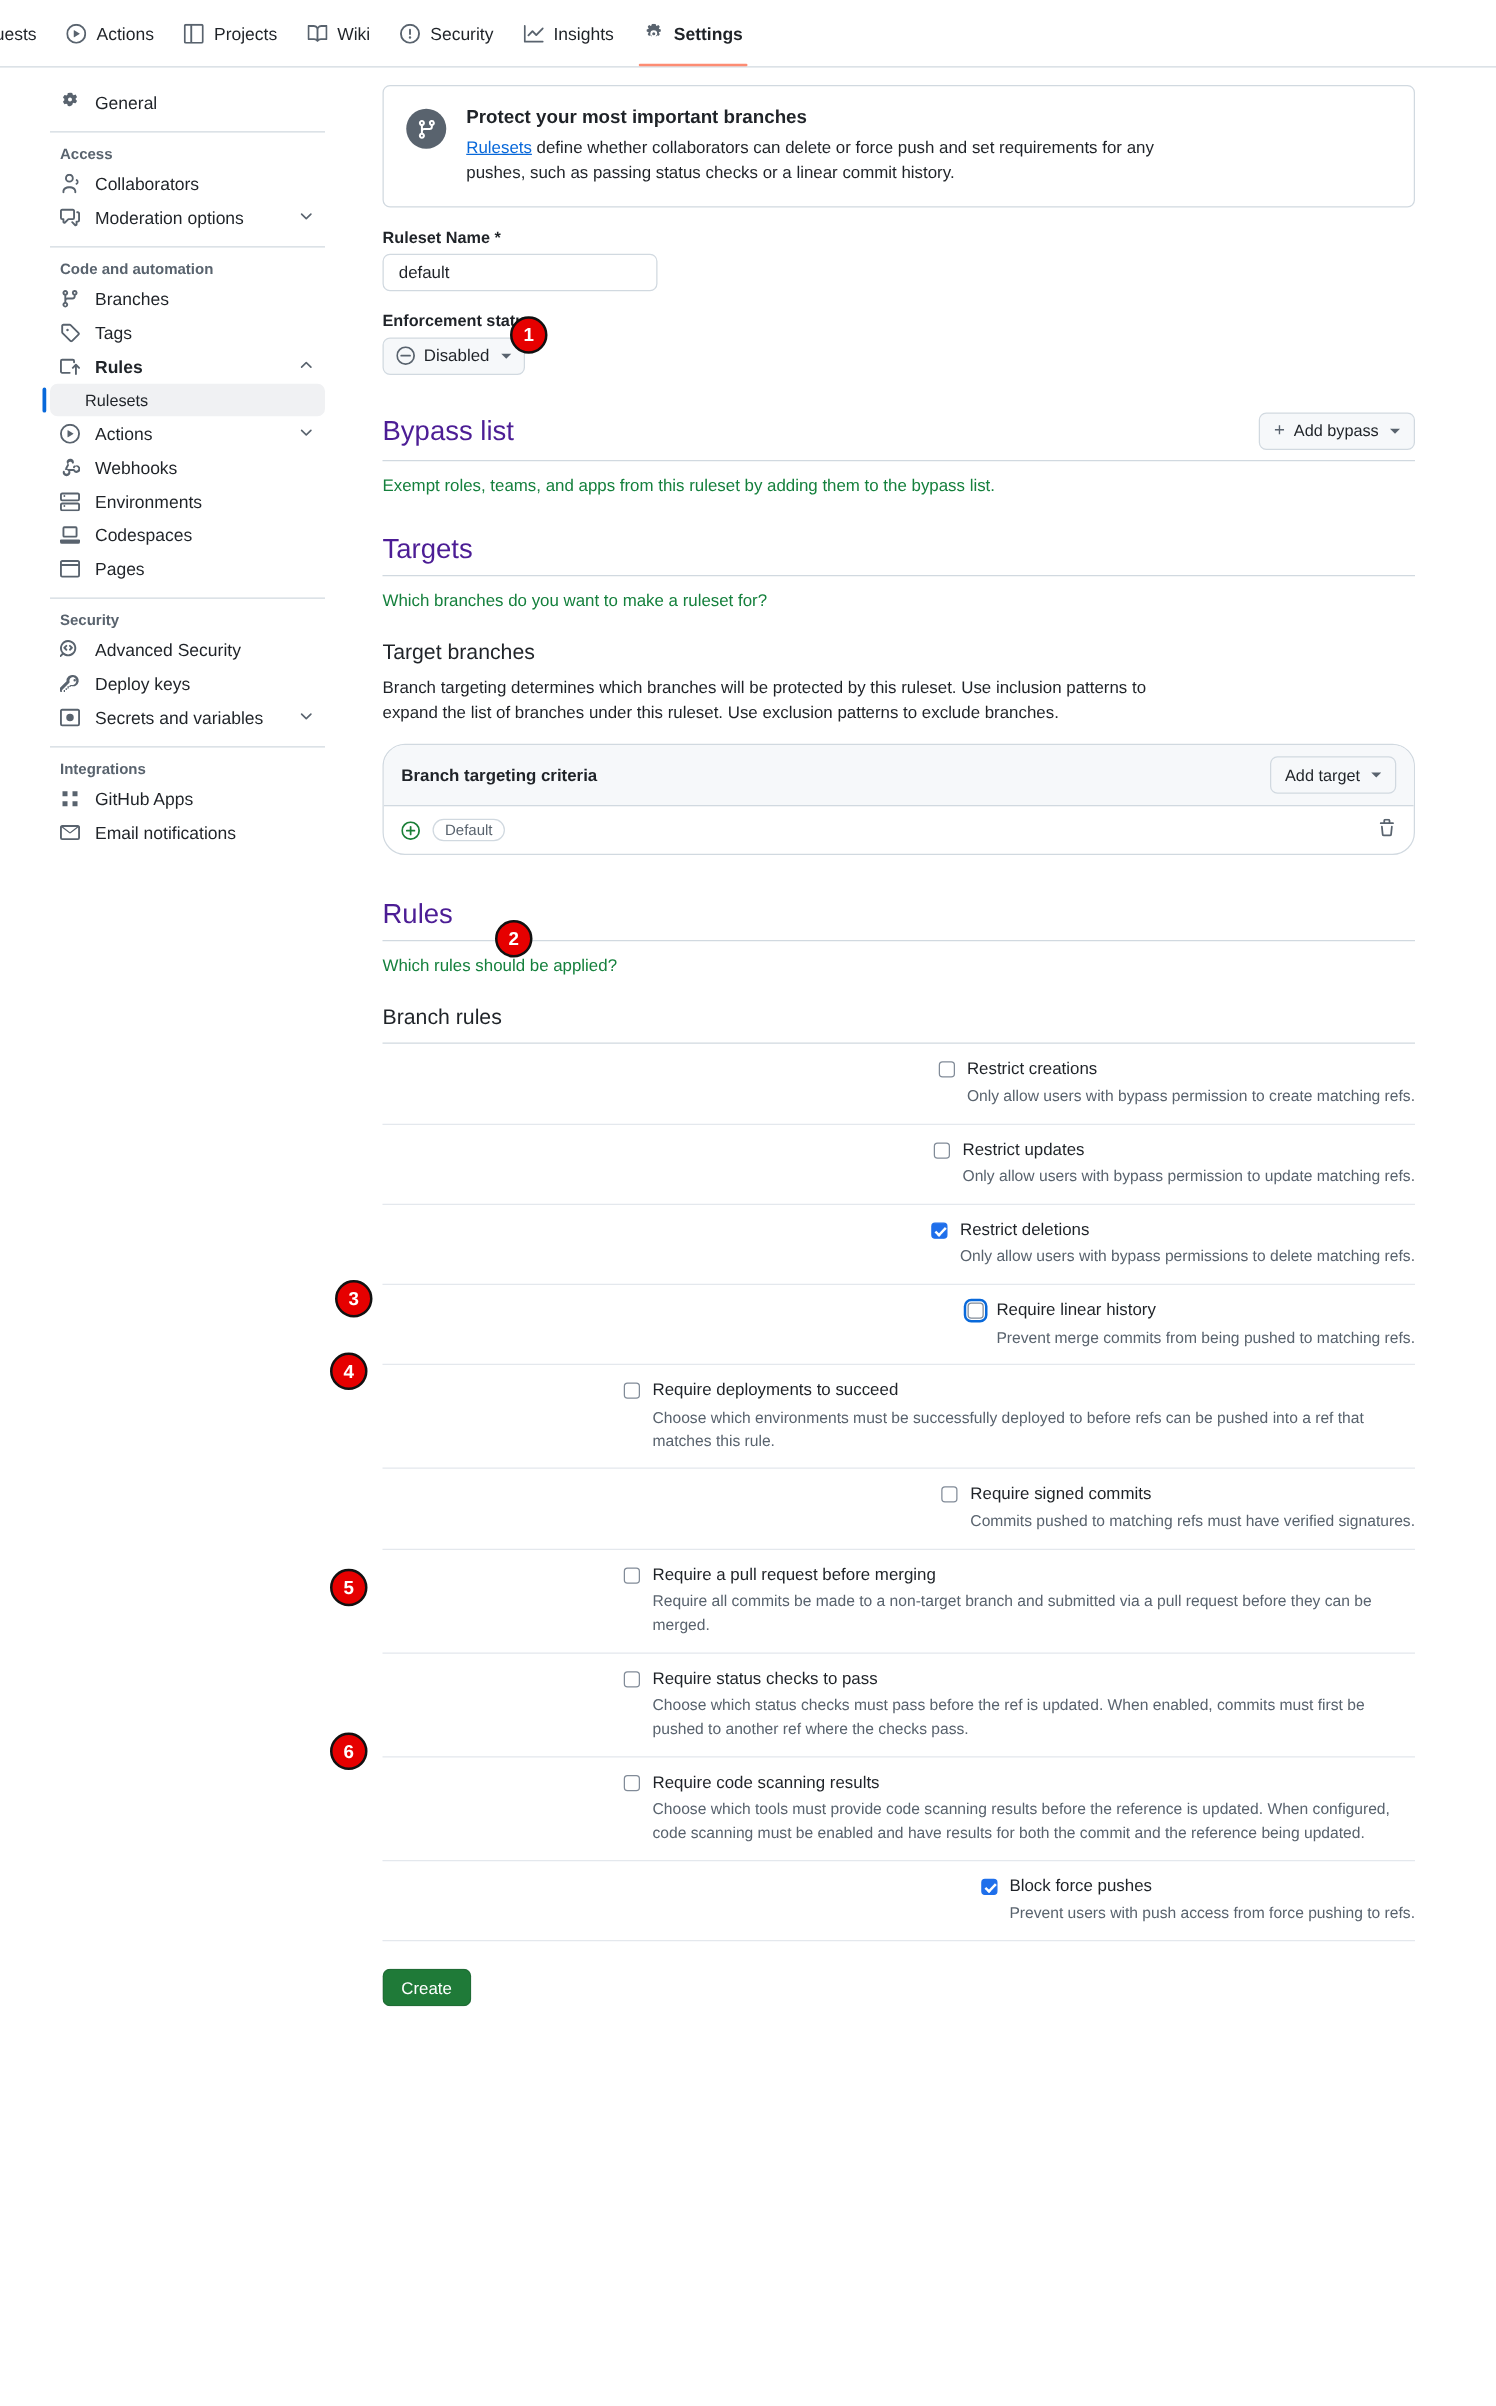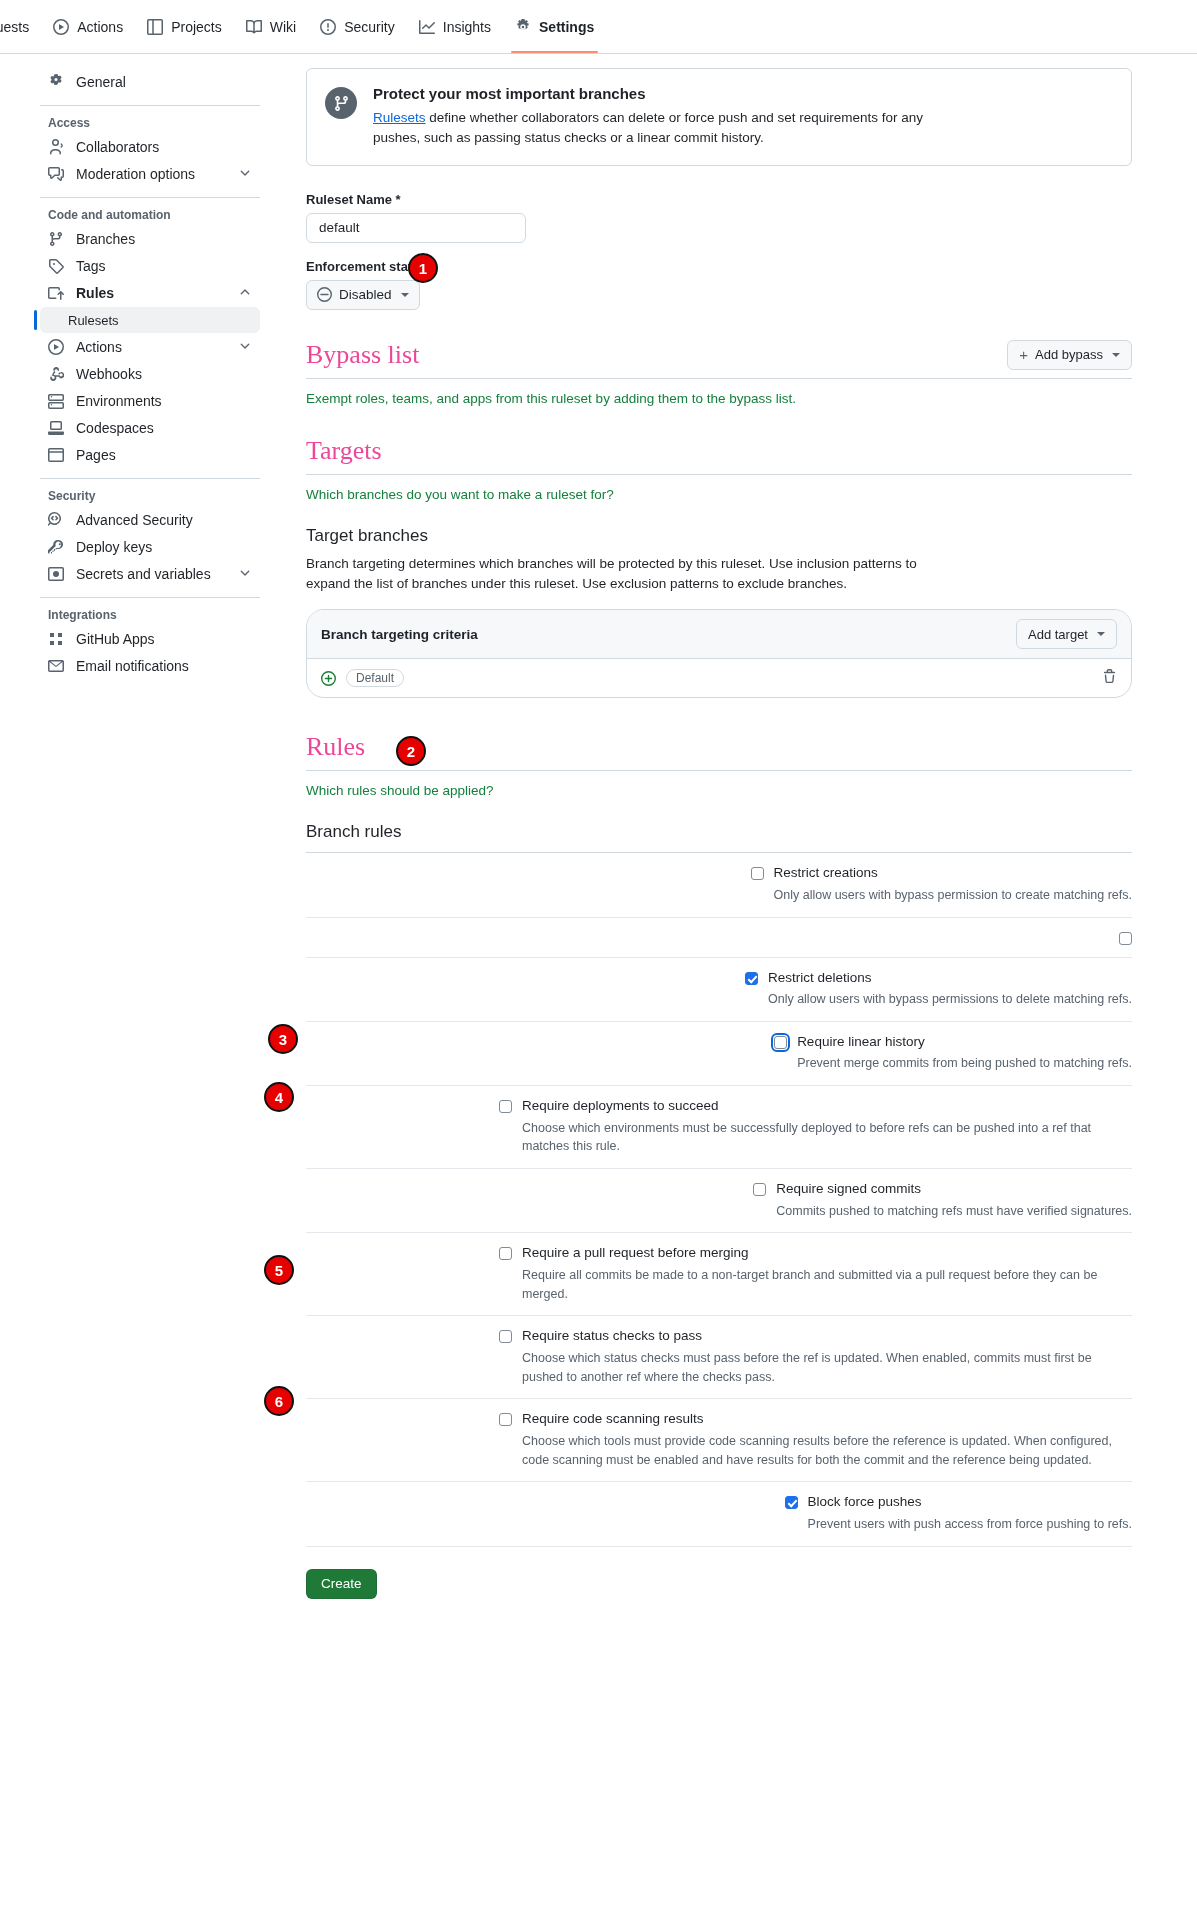--- a/index.html
+++ b/index.html
@@ -74,21 +74,21 @@
   
   .breadcrumb {
     font-size: 20px; color: #1f2328; padding-bottom: 14px;
     border-bottom: 1px solid #d1d9e0; margin-bottom: 20px;
   }
   .breadcrumb a { color: #0969da; text-decoration: none; }
   .breadcrumb .sep { color: #1f2328; }
 
   .banner {
     border: 1px solid #d1d9e0; border-radius: 6px;
-    padding: 16px 18px; display: flex; gap: 16px; margin-bottom: 26px;
+    padding: 16px 18px; display: flex; gap: 16px; margin-bottom: 16px;
   }
   .banner-icon {
     width: 32px; height: 32px; border-radius: 50%;
     background: #59636e; color: #fff;
     display: flex; align-items: center; justify-content: center;
     flex: 0 0 32px; margin-top: 2px;
   }
   .banner-title { font-size: 15px; font-weight: bold; margin-bottom: 6px; }
   .banner-text { font-size: 13.5px; color: #1f2328; line-height: 1.5; max-width: 600px; }
   .banner-text a { color: #0969da; }
@@ -107,21 +107,21 @@
     height: 30px; padding: 0 10px;
     border: 1px solid #d1d9e0; border-radius: 6px;
     background: #f6f8fa; font-size: 13.5px; color: #1f2328;
   }
   .caret { width: 0; height: 0; border-left: 4px solid transparent; border-right: 4px solid transparent; border-top: 4px solid #59636e; margin-left: 2px; }
 
   .section-head {
     display: flex; align-items: center; justify-content: space-between;
     border-bottom: 1px solid #d1d9e0; padding-bottom: 8px; margin-top: 30px; margin-bottom: 12px;
   }
-  .section-title { font-size: 26px; font-weight: normal; color: #ec4899; font-family: Liberation Serif, serif; }
+  .section-title { font-size: 22px; font-weight: normal; color: #4c1d95; }
   .section-desc { font-size: 13.5px; color: #15803d; margin-bottom: 12px; }
 
   .btn {
     display: inline-flex; align-items: center; gap: 7px;
     height: 30px; padding: 0 11px;
     border: 1px solid #d1d9e0; border-radius: 6px;
     background: #f6f8fa; font-size: 13px; color: #1f2328;
   }
   .plus { font-size: 15px; color: #59636e; line-height: 1; }
 
@@ -499,20 +499,24 @@
             <div class="cb"></div>
             <div>
               <div class="rule-title">Restrict creations</div>
               <div class="rule-desc">Only allow users with bypass permission to create matching refs.</div>
             </div>
           </div>
         </div>
         <div class="rule-row">
           <div class="rule-main">
             <div class="cb"></div>
+            <div>
+              <div class="rule-title">Restrict updates</div>
+              <div class="rule-desc">Only allow users with bypass permission to update matching refs.</div>
+            </div>
           </div>
         </div>
         <div class="rule-row">
           <div class="rule-main">
             <div class="cb checked"></div>
             <div>
               <div class="rule-title">Restrict deletions</div>
               <div class="rule-desc">Only allow users with bypass permissions to delete matching refs.</div>
             </div>
           </div>

